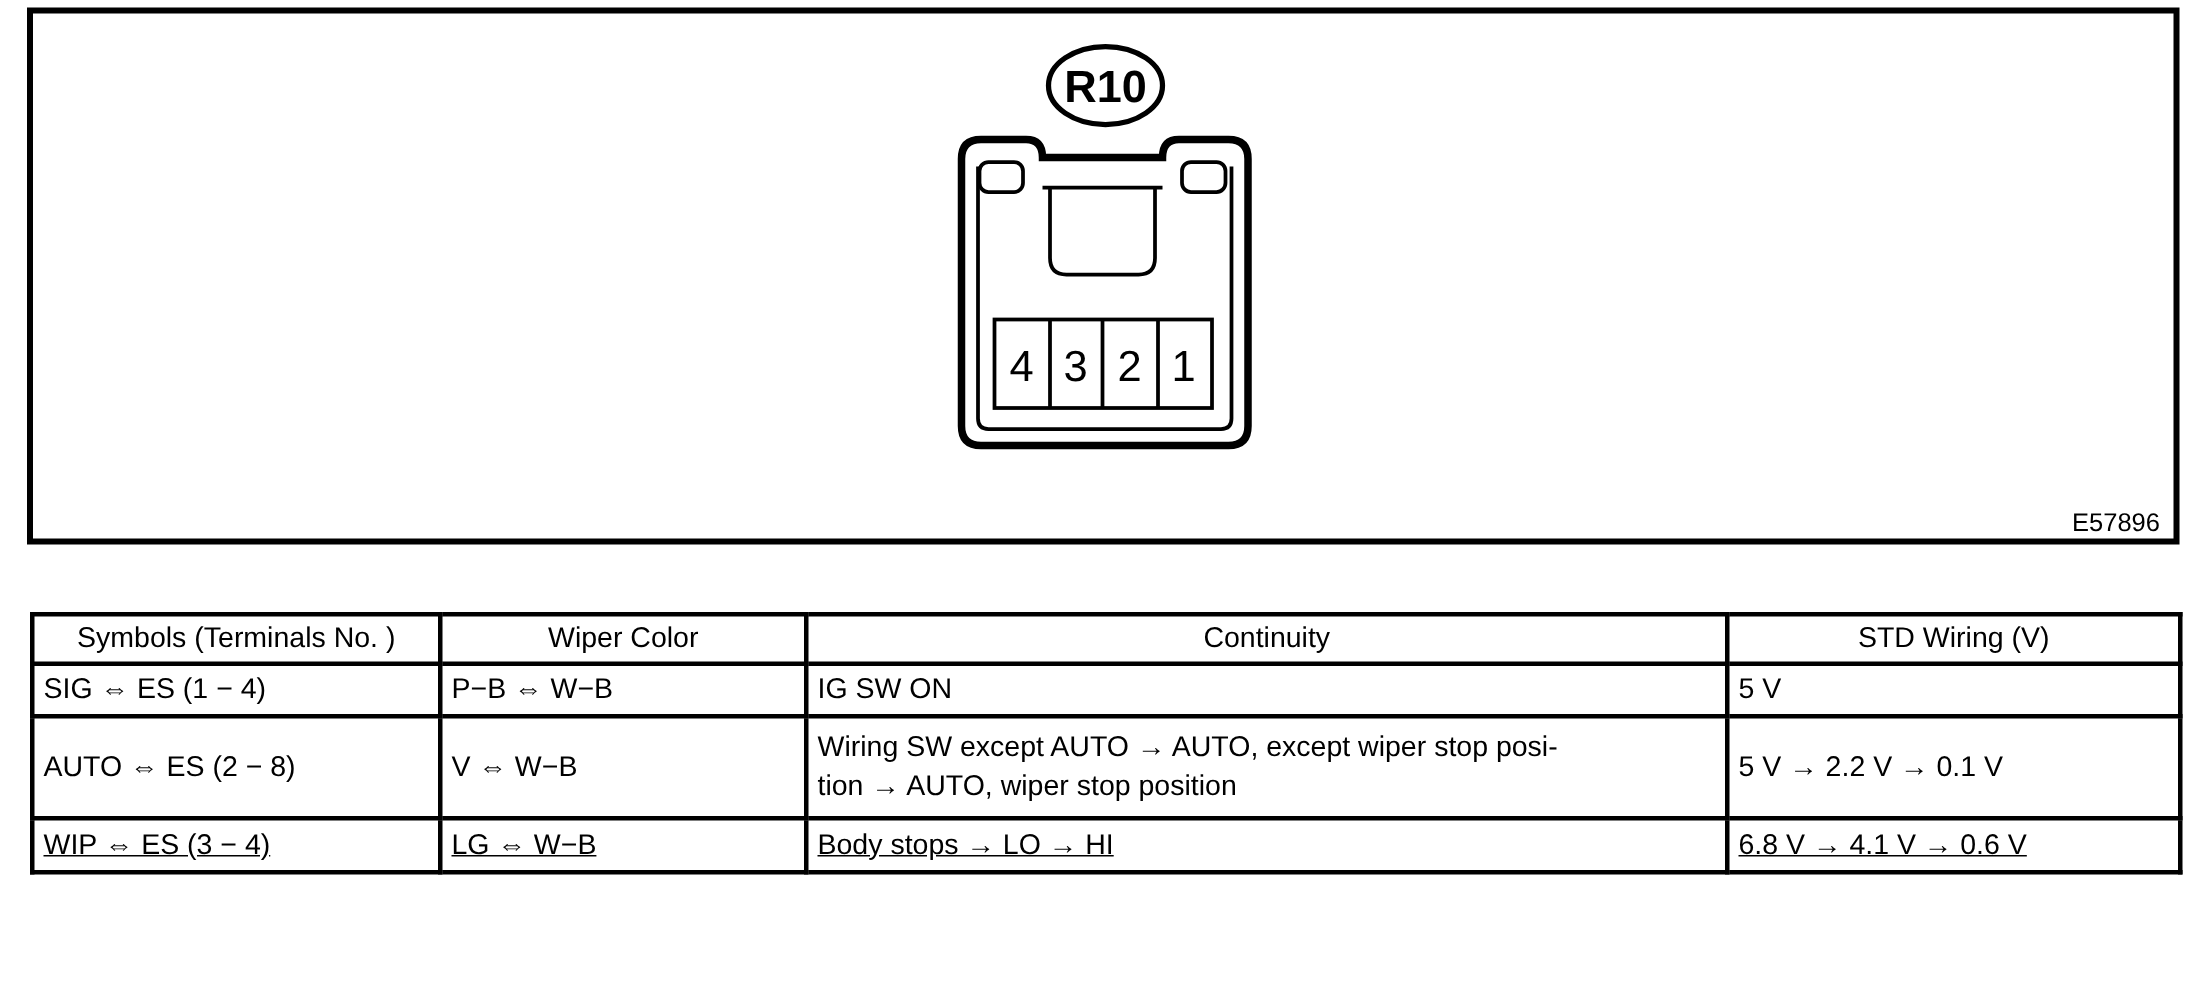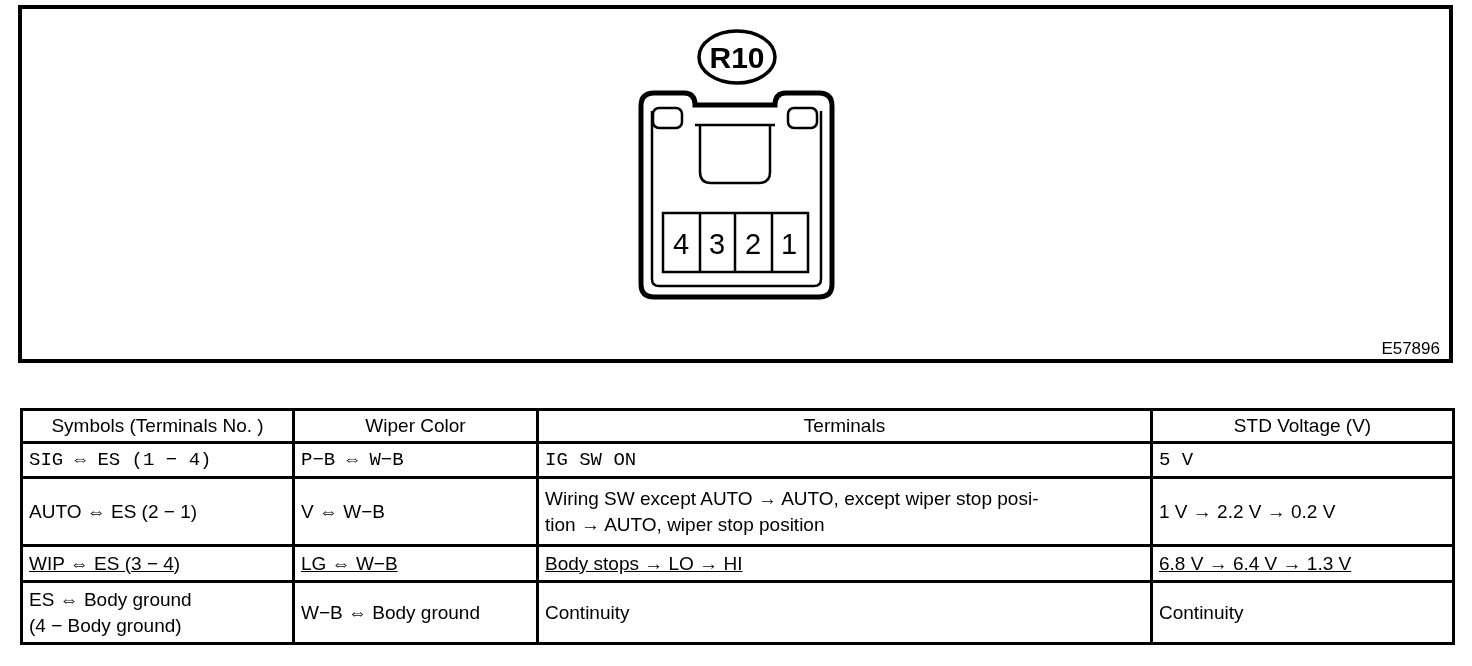--- a/index.html
+++ b/index.html
@@ -34,21 +34,21 @@
     font-size: 19px;
     font-weight: normal;
     vertical-align: middle;
     padding: 2px 6px;
     line-height: 26px;
     white-space: pre-line;
     color: #000;
     overflow: hidden;
   }
   tr.r-head  { height: 33px; }
-  tr.r-sig   { height: 35px; font-family: Liberation Mono, monospace; }
+  tr.r-sig   { height: 35px; }
   tr.r-auto  { height: 68px; }
   tr.r-wip   { height: 36px; text-decoration: underline; }
   tr.r-es    { height: 62px; }
   td.cond { text-align: left; padding-left: 9px; }
   .ink-thin  { fill: none; stroke: #000; stroke-width: 2.5; }
   .ink-fill-thick { fill: #fff; stroke: #000; stroke-width: 5; }
   .ink-fill-med   { fill: #fff; stroke: #000; stroke-width: 3.5; }
   .ink-fill-thin  { fill: #fff; stroke: #000; stroke-width: 2.5; }
   text.svg-label { fill: #000; stroke: none; }
 </style>
@@ -90,45 +90,38 @@
     <colgroup>
       <col style="width:272px">
       <col style="width:244px">
       <col style="width:614px">
       <col style="width:302px">
     </colgroup>
     <tbody>
       <tr class="r-head">
         <th>Symbols (Terminals No. )</th>
         <th>Wiper Color</th>
-        <th>Terminals</th>
-        <th>STD Voltage (V)</th>
+        <th>Continuity</th>
+        <th>STD Wiring (V)</th>
       </tr>
       <tr class="r-sig">
         <td>SIG ⇔ ES (1 − 4)</td>
         <td>P−B ⇔ W−B</td>
         <td class="cond">IG SW ON</td>
         <td>5 V</td>
       </tr>
       <tr class="r-auto">
-        <td>AUTO ⇔ ES (2 − 1)</td>
+        <td>AUTO ⇔ ES (2 − 8)</td>
         <td>V ⇔ W−B</td>
         <td class="cond">Wiring SW except AUTO → AUTO, except wiper stop posi-
 tion → AUTO, wiper stop position</td>
-        <td>1 V → 2.2 V → 0.2 V</td>
+        <td>5 V → 2.2 V → 0.1 V</td>
       </tr>
       <tr class="r-wip">
         <td>WIP ⇔ ES (3 − 4)</td>
         <td>LG ⇔ W−B</td>
         <td class="cond">Body stops → LO → HI</td>
-        <td>6.8 V → 6.4 V → 1.3 V</td>
-      </tr>
-      <tr class="r-es">
-        <td>ES ⇔ Body ground
-(4 − Body ground)</td>
-        <td>W−B ⇔ Body ground</td>
-        <td class="cond">Continuity</td>
-        <td>Continuity</td>
+        <td>6.8 V → 4.1 V → 0.6 V</td>
       </tr>
     </tbody>
   </table>
 
 </div>
 
 </body></html>

